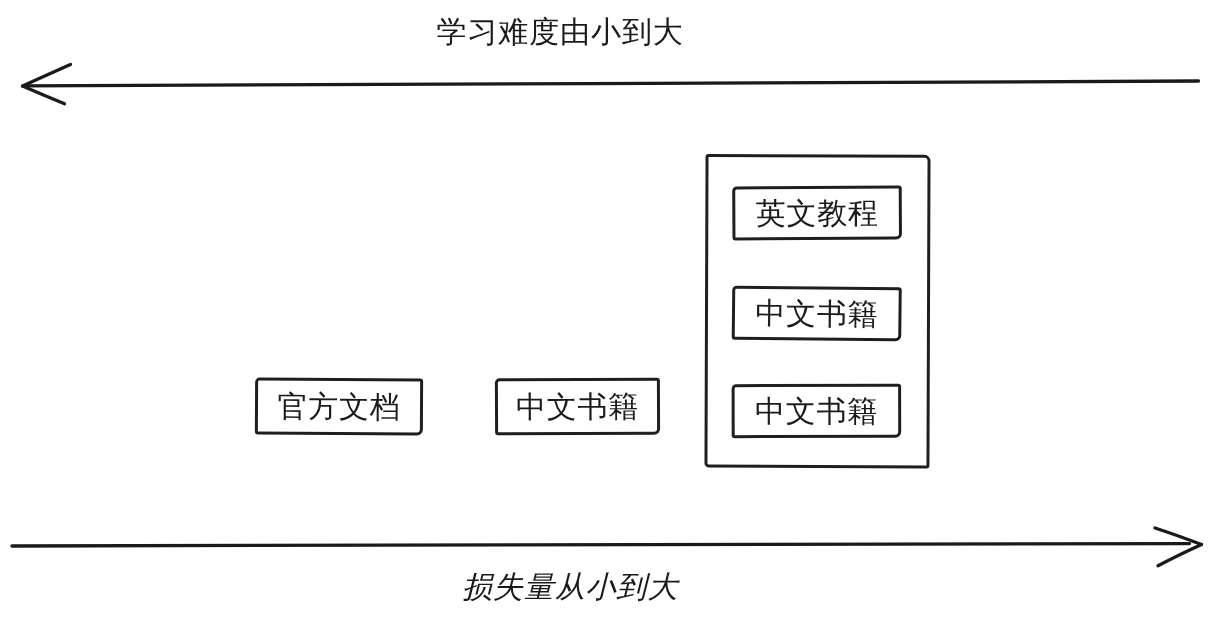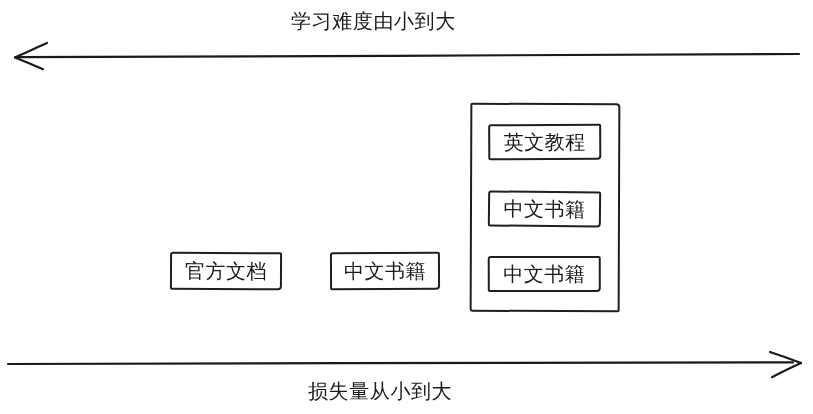--- a/index.html
+++ b/index.html
@@ -14,21 +14,21 @@
   }
   .axis-label {
     position: absolute;
     font-size: 20px;
     letter-spacing: 0.6px;
     line-height: 25px;
     white-space: nowrap;
     color: #1a1a1a;
   }
   .axis-label.top { left: 291px; top: 9px; }
-  .axis-label.bottom { left: 308px; top: 379px; }
+  .axis-label.bottom { left: 308px; top: 379px; font-style: italic; }
   svg.arrows { position: absolute; left: 0; top: 0; pointer-events: none; }
   .box {
     position: absolute;
     box-sizing: border-box;
     border: 2.5px solid #1f1f1f;
     background: #ffffff;
     display: flex;
     align-items: center;
     justify-content: center;
     font-size: 20px;

